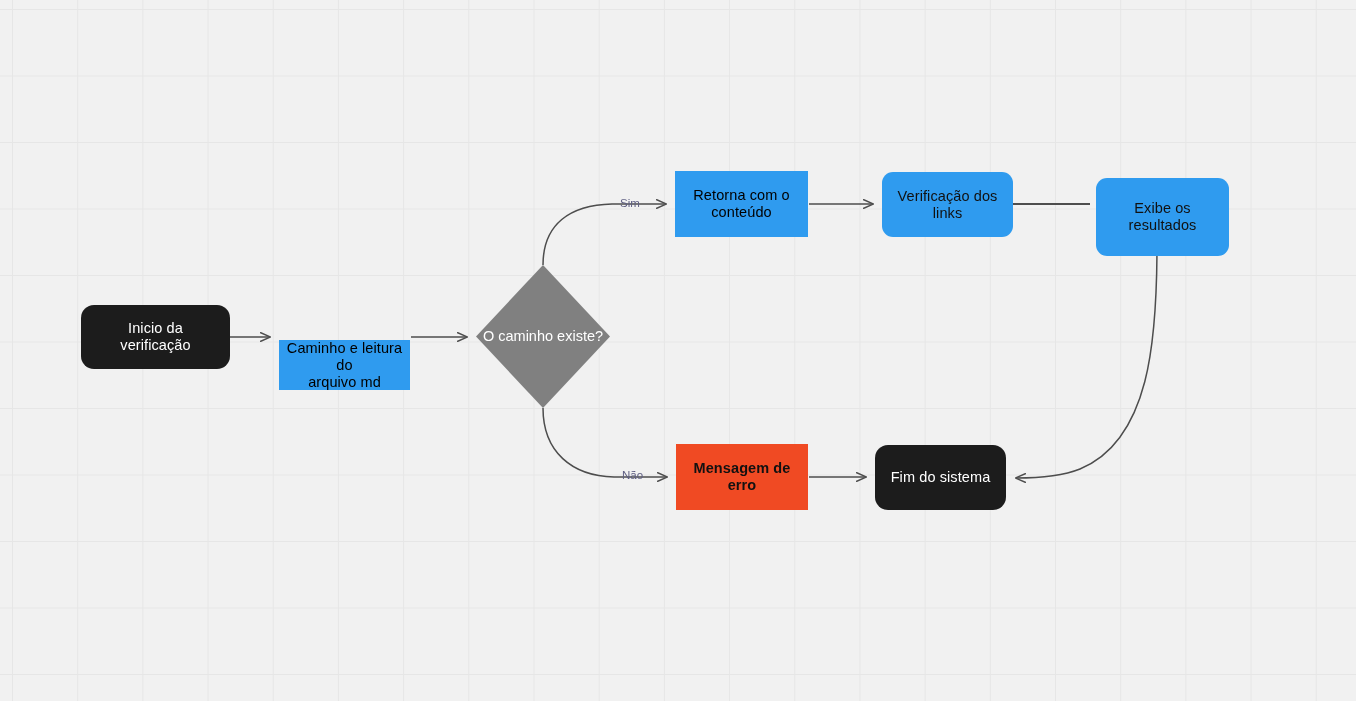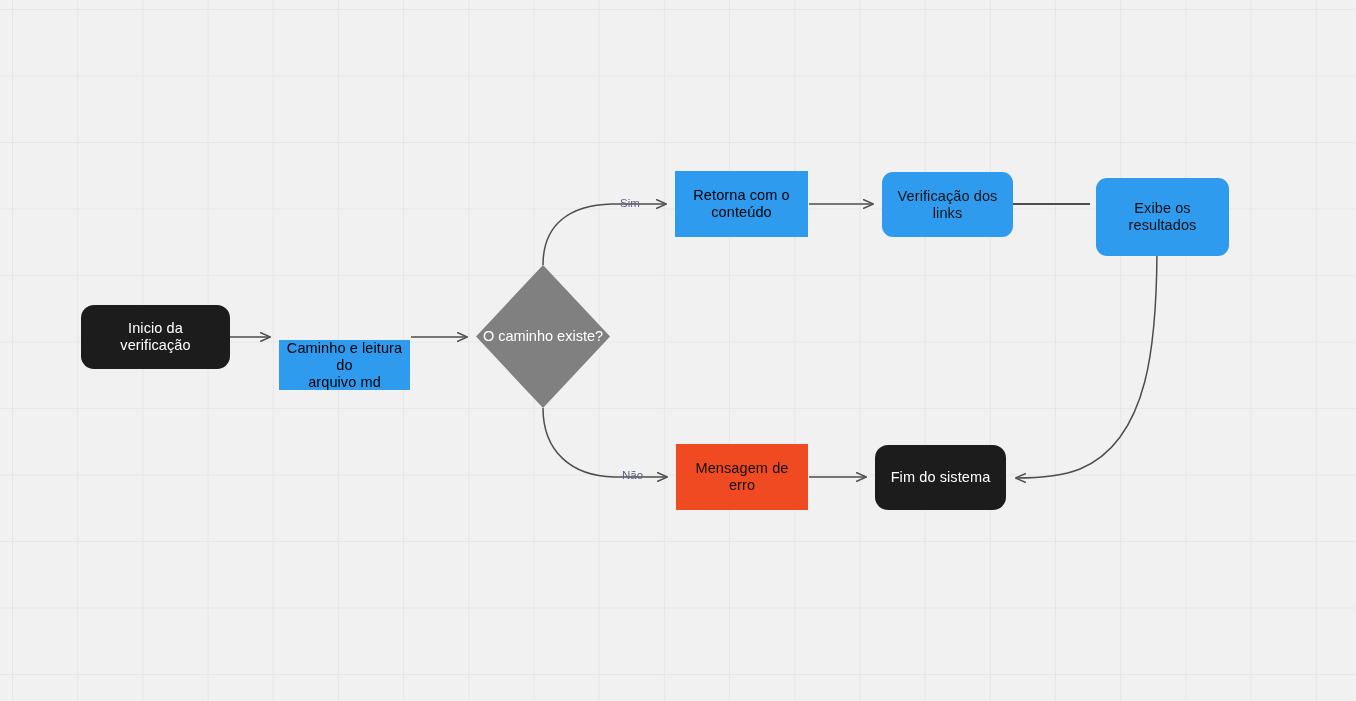--- a/index.html
+++ b/index.html
@@ -58,20 +58,21 @@
   }
   .n-blue-round {
     background: #2f9bef;
     color: #111111;
     border-radius: 11px;
   }
   .n-orange {
     background: #f04a23;
     color: #111111;
     border-radius: 0;
+    font-weight: bold;
   }
   .diamond-wrap {
     position: absolute;
     display: flex;
     align-items: center;
     justify-content: center;
   }
   .diamond-shape {
     position: absolute;
     left: 0; top: 0;

